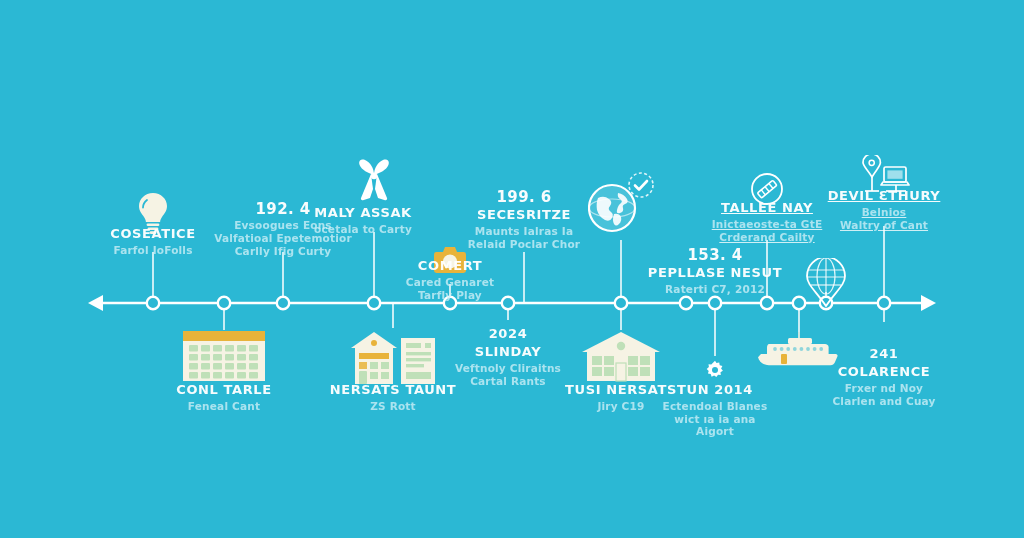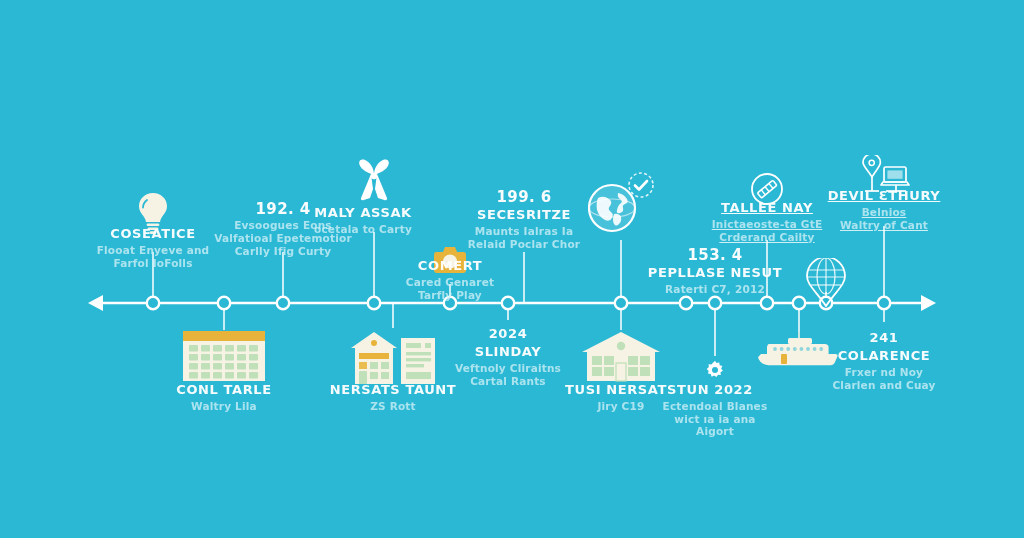--- a/index.html
+++ b/index.html
@@ -249,21 +249,20 @@
      <rect x="26" y="22" width="6" height="10" rx="1" fill="#E8B33A"></rect>
      <line x1="44" y1="0" x2="44" y2="6" stroke="#F6F3E4" stroke-width="1.6"></line>
    </svg>
       </div>
     </div>
 
   <div id="text-layer">
       <div class="entry" style="left: 153px; top: 226px; width: 190px; margin-left: 0px;">
         <div class="e-title">COSEATICE</div>
         <div class="e-desc">
-          <span>Flooat Enyeve and</span>
           <span>Farfol IoFolls</span>
         </div>
       </div>
       <div class="entry" style="left: 283px; top: 200px; width: 190px; margin-left: 0px;">
         <div class="e-year">192. 4</div>
         <div class="e-desc">
           <span>Evsoogues Eons</span>
           <span>Valfatioal Epetemotior</span>
           <span>Carlly Ifig Curty</span>
         </div>
@@ -306,21 +305,21 @@
       <div class="entry" style="left: 884px; top: 188px; width: 190px; margin-left: 0px; text-decoration: underline;">
         <div class="e-title">DEVIL ƐTHURY</div>
         <div class="e-desc">
           <span>Belnios</span>
           <span>Waltry of Cant</span>
         </div>
       </div>
       <div class="entry" style="left: 224px; top: 382px; width: 190px; margin-left: 0px;">
         <div class="e-title">CONL TARLE</div>
         <div class="e-desc">
-          <span>Waltry Lila</span>
+          <span>Feneal Cant</span>
         </div>
       </div>
       <div class="entry" style="left: 393px; top: 382px; width: 190px; margin-left: 0px;">
         <div class="e-title">NERSATS TAUNT</div>
         <div class="e-desc">
           <span>ZS Rott</span>
         </div>
       </div>
       <div class="entry" style="left: 508px; top: 326px; width: 190px; margin-left: 0px;">
         <div class="e-title">2024</div>
@@ -330,28 +329,28 @@
           <span>Cartal Rants</span>
         </div>
       </div>
       <div class="entry" style="left: 621px; top: 382px; width: 190px; margin-left: 0px;">
         <div class="e-title">TUSI NERSATS</div>
         <div class="e-desc">
           <span>Jiry C19</span>
         </div>
       </div>
       <div class="entry" style="left: 715px; top: 382px; width: 190px; margin-left: 0px;">
-        <div class="e-title">TUN 2022</div>
+        <div class="e-title">TUN 2014</div>
         <div class="e-desc">
           <span>Ectendoal Blanes</span>
           <span>wict ıa ia ana</span>
           <span>Aigort</span>
         </div>
       </div>
-      <div class="entry" style="left: 884px; top: 330px; width: 190px; margin-left: 0px;">
+      <div class="entry" style="left: 884px; top: 346px; width: 190px; margin-left: 0px;">
         <div class="e-title">241</div>
         <div class="e-title">COLARENCE</div>
         <div class="e-desc">
           <span>Frxer nd Noy</span>
           <span>Clarlen and Cuay</span>
         </div>
       </div>
     </div>
 
 </div>

